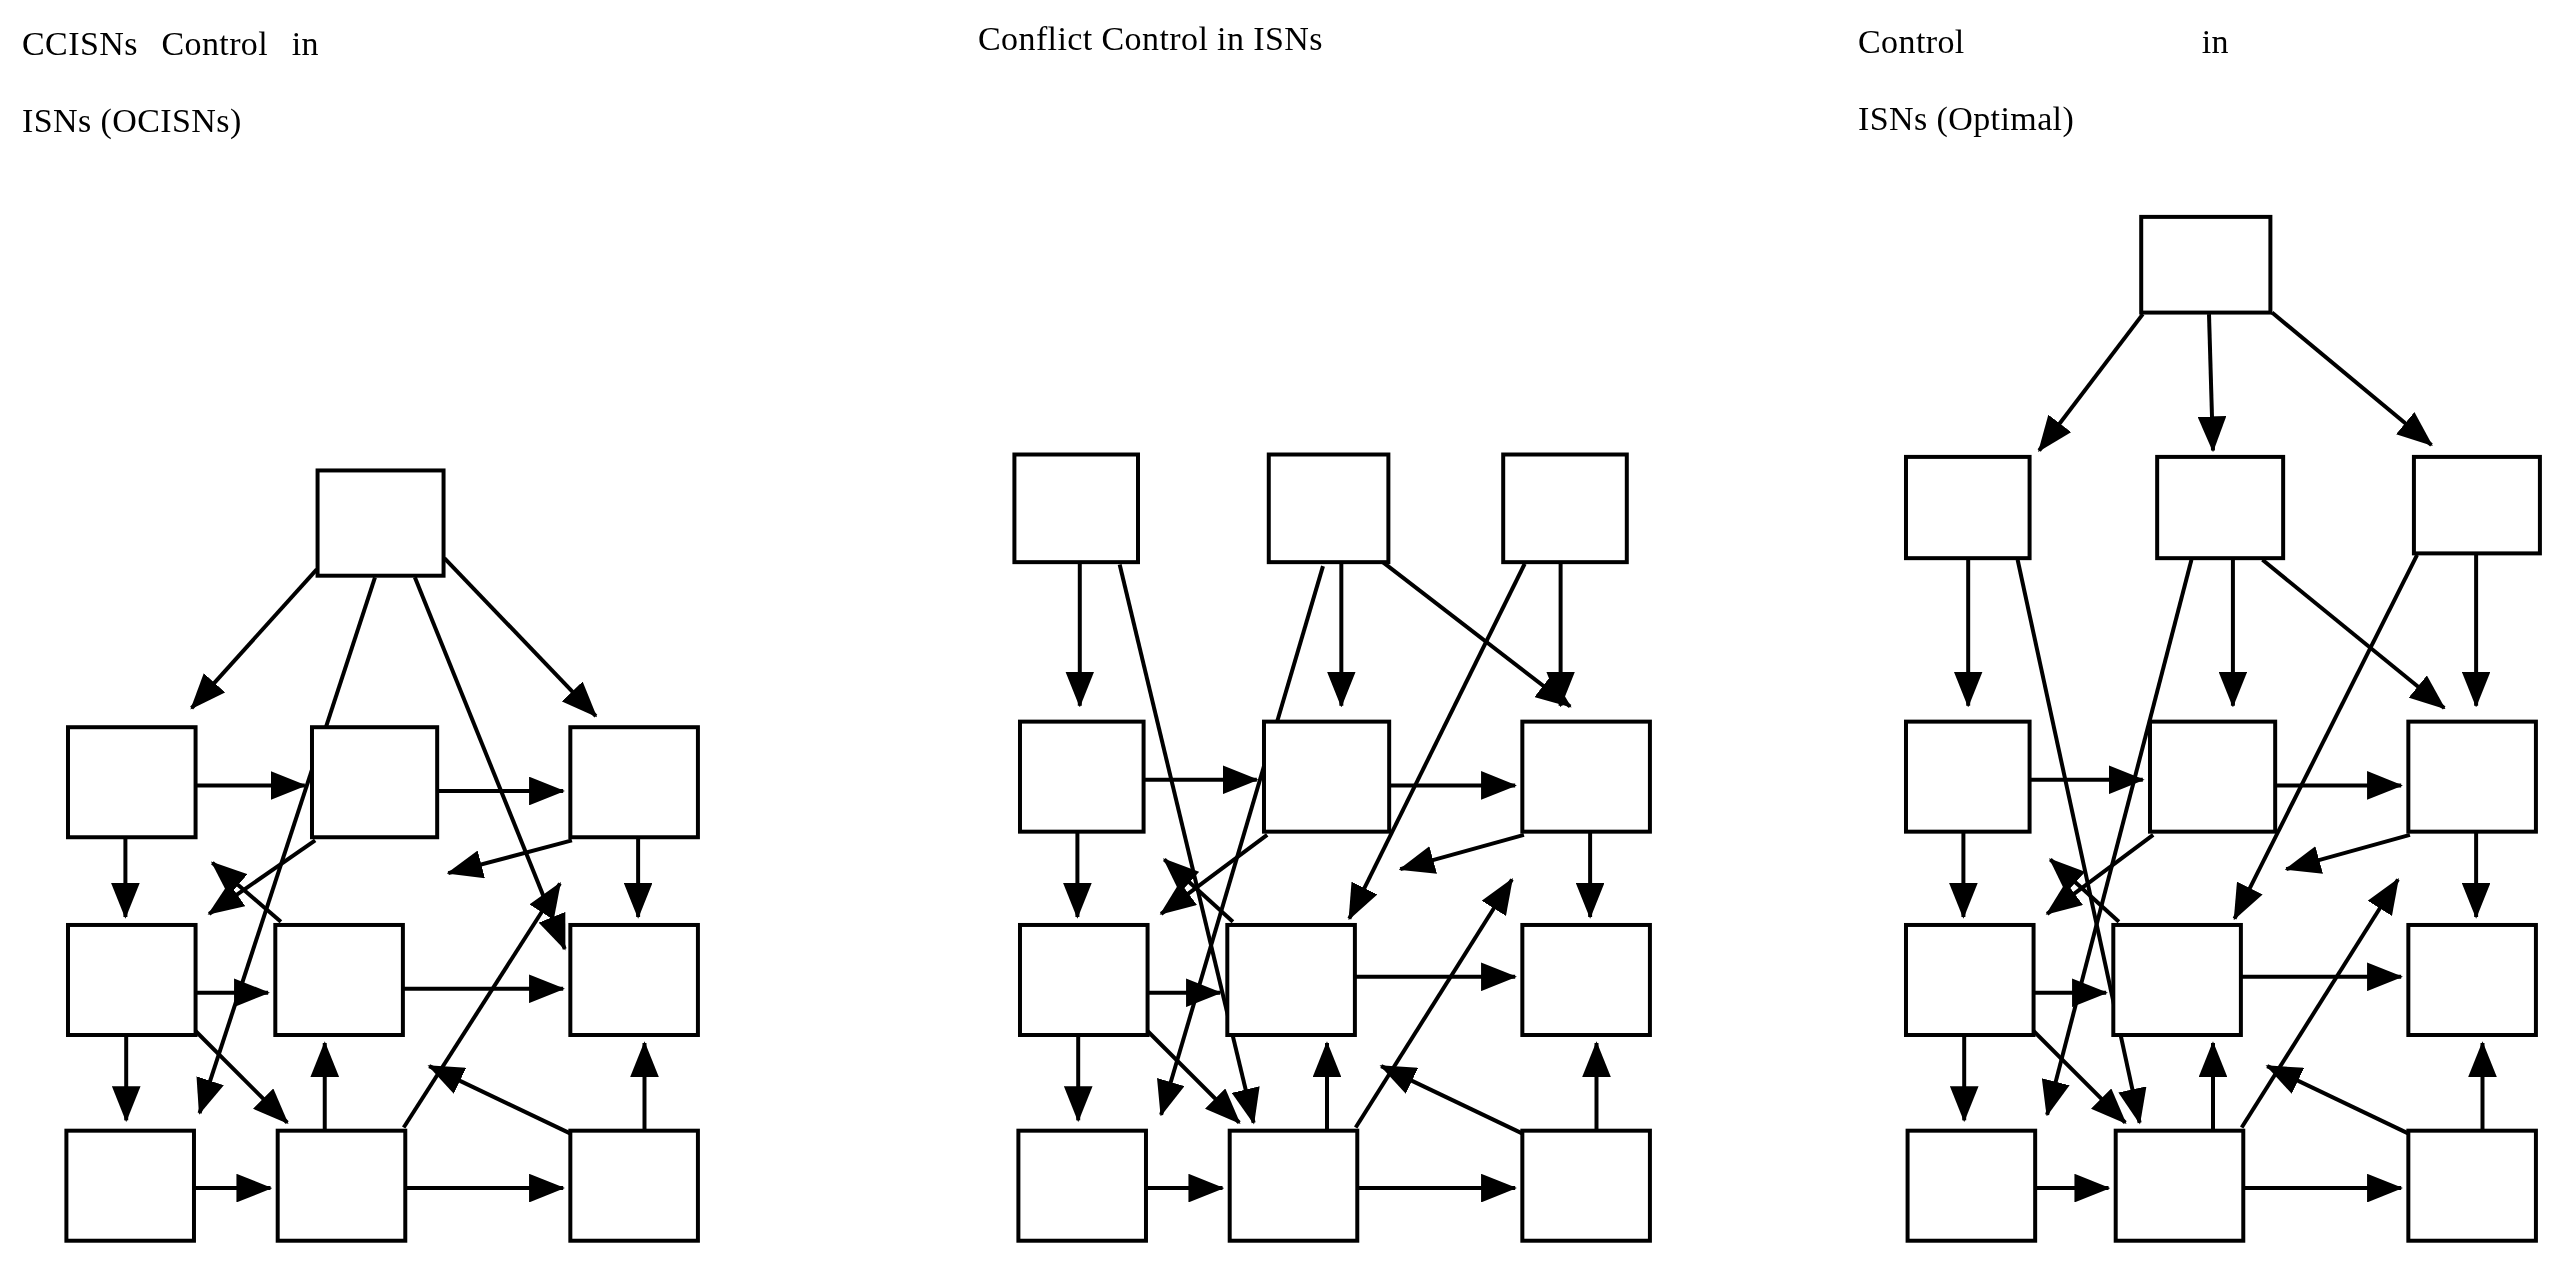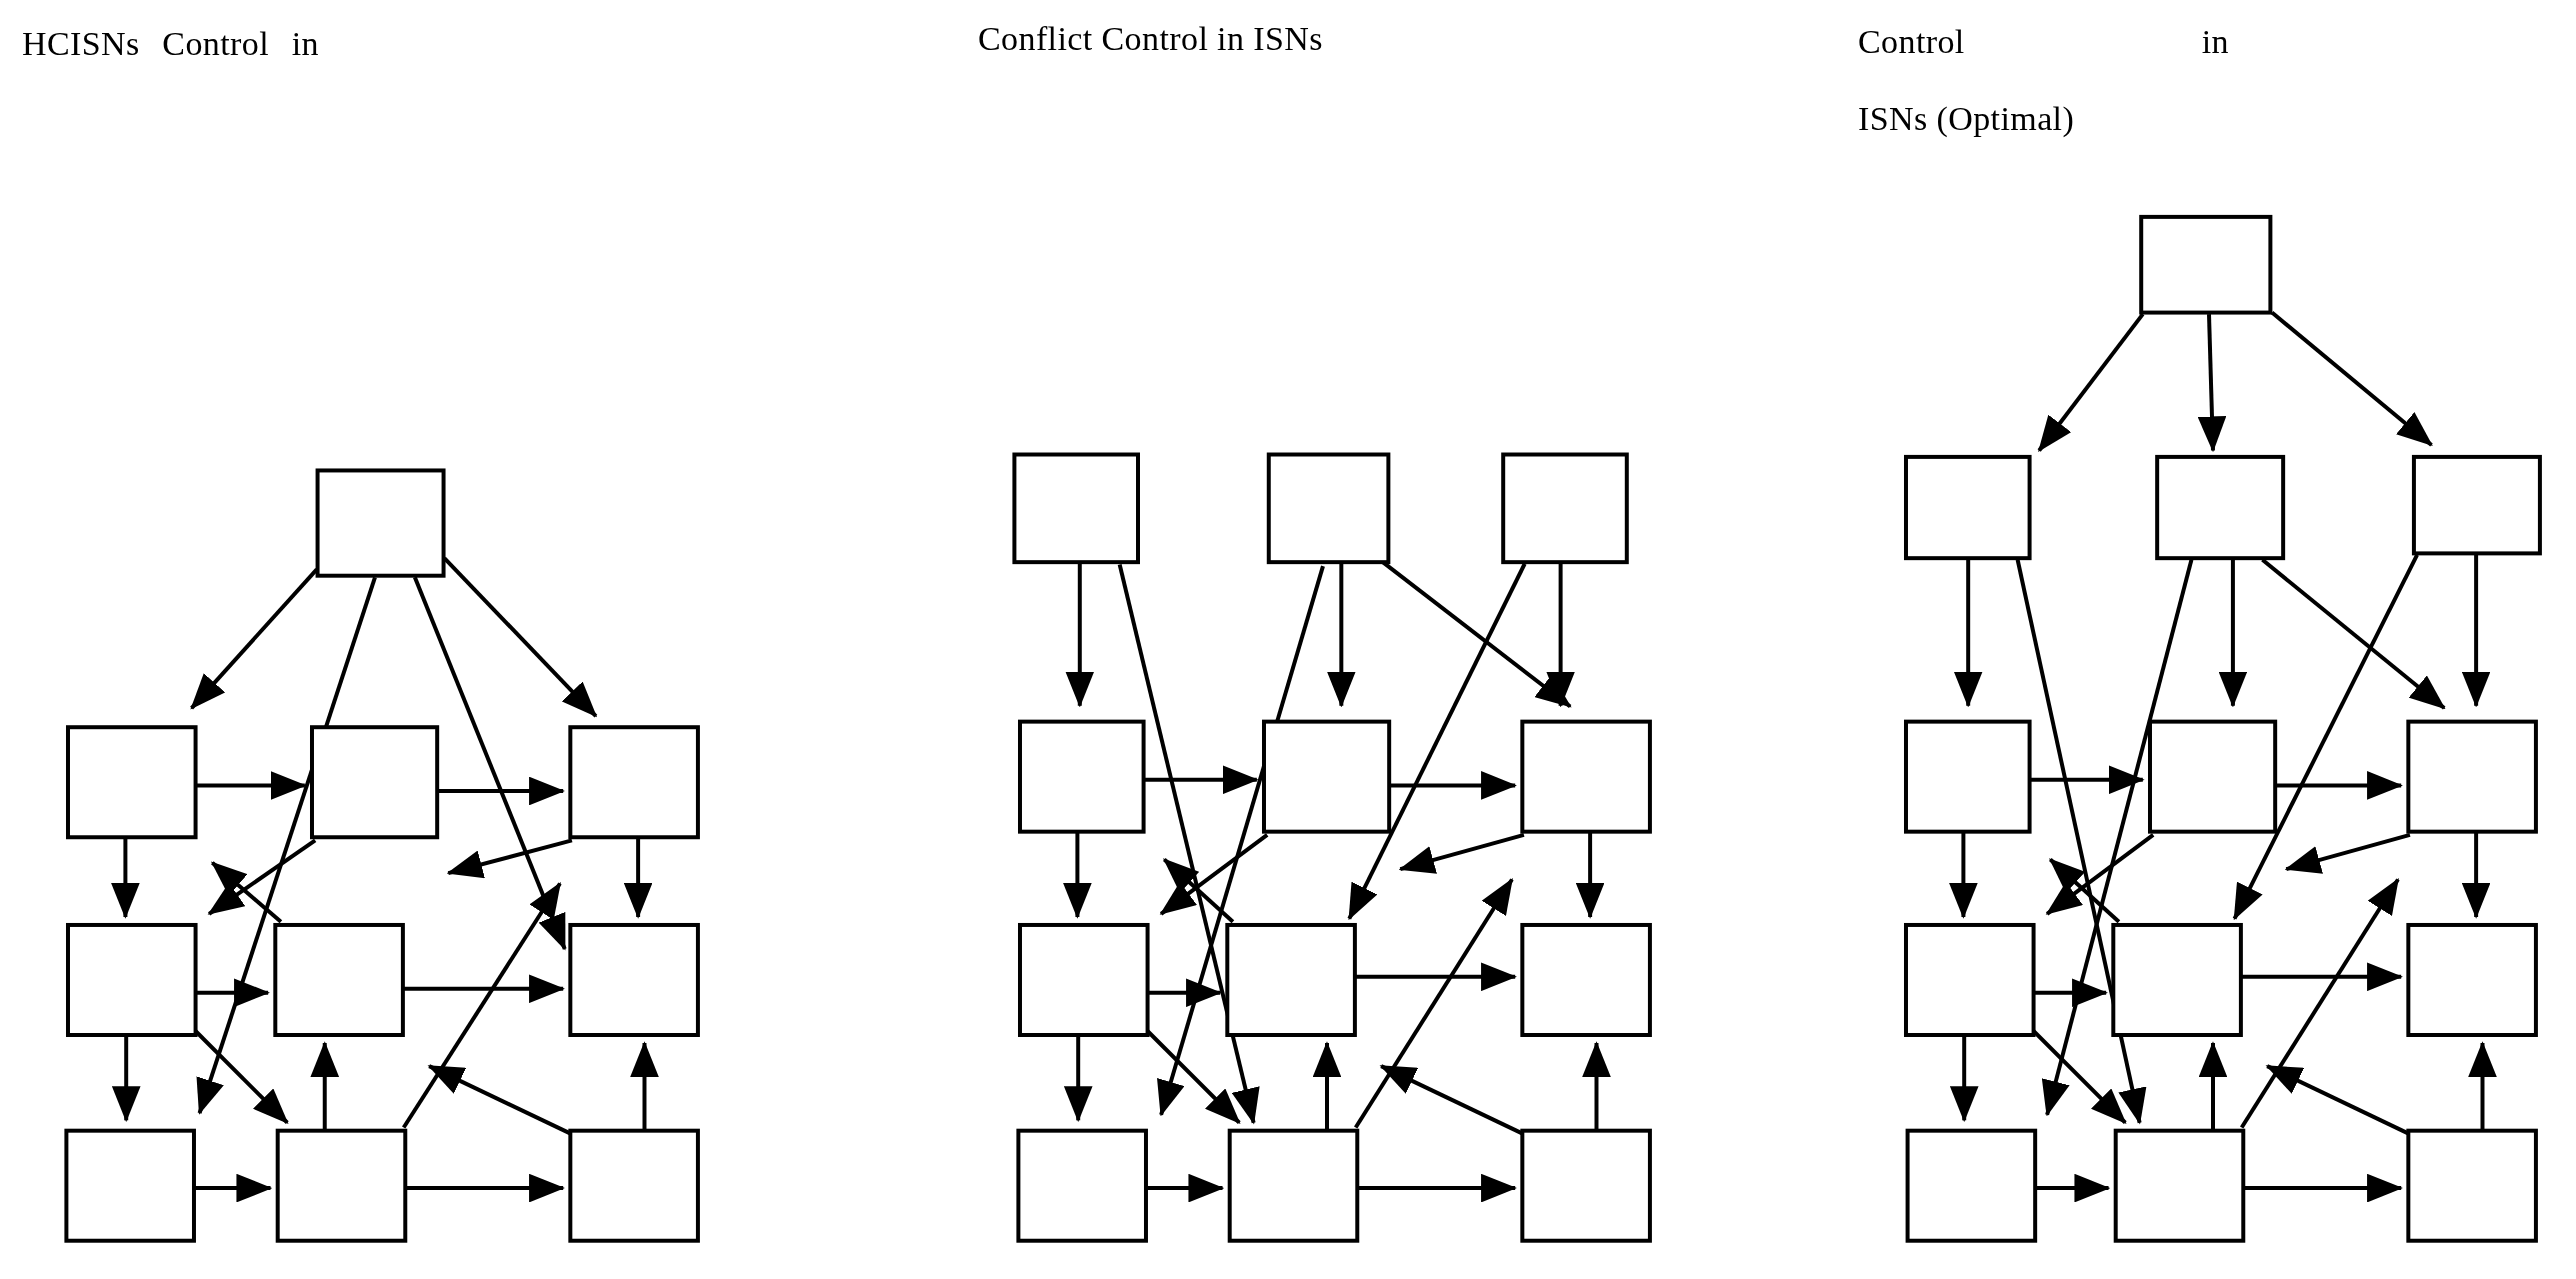--- a/index.html
+++ b/index.html
@@ -18,24 +18,25 @@
   .tline.flexspread{display:flex;justify-content:space-between;white-space:normal;}
 </style>
 </head>
 <body>
 
 <div class="page">
 
   <section class="panel p0">
     <header class="title">
       <div class="tline spread flexspread">
-          <span>HCISNs</span>
+          <span>CCISNs</span>
           <span>Control</span>
           <span>in</span>
         </div>
+      <div class="tline">ISNs (OCISNs)</div>
     </header>
     <svg class="net" width="738" height="1279" viewBox="0 0 925 1604">
         <defs>
           <marker id="ah-ocisns" viewBox="0 0 10 8" refX="9.5" refY="4" markerWidth="9" markerHeight="7.2" orient="auto">
             <path d="M0,0 L10,4 L0,8 Z" fill="#000000"></path>
           </marker>
         </defs>
         <line x1="397" y1="714" x2="240" y2="888" stroke="#000000" stroke-width="5" marker-end="url(#ah-ocisns)"></line>
         <line x1="557" y1="700" x2="747" y2="898" stroke="#000000" stroke-width="5" marker-end="url(#ah-ocisns)"></line>
         <line x1="470" y1="724" x2="250" y2="1396" stroke="#000000" stroke-width="5" marker-end="url(#ah-ocisns)"></line>

